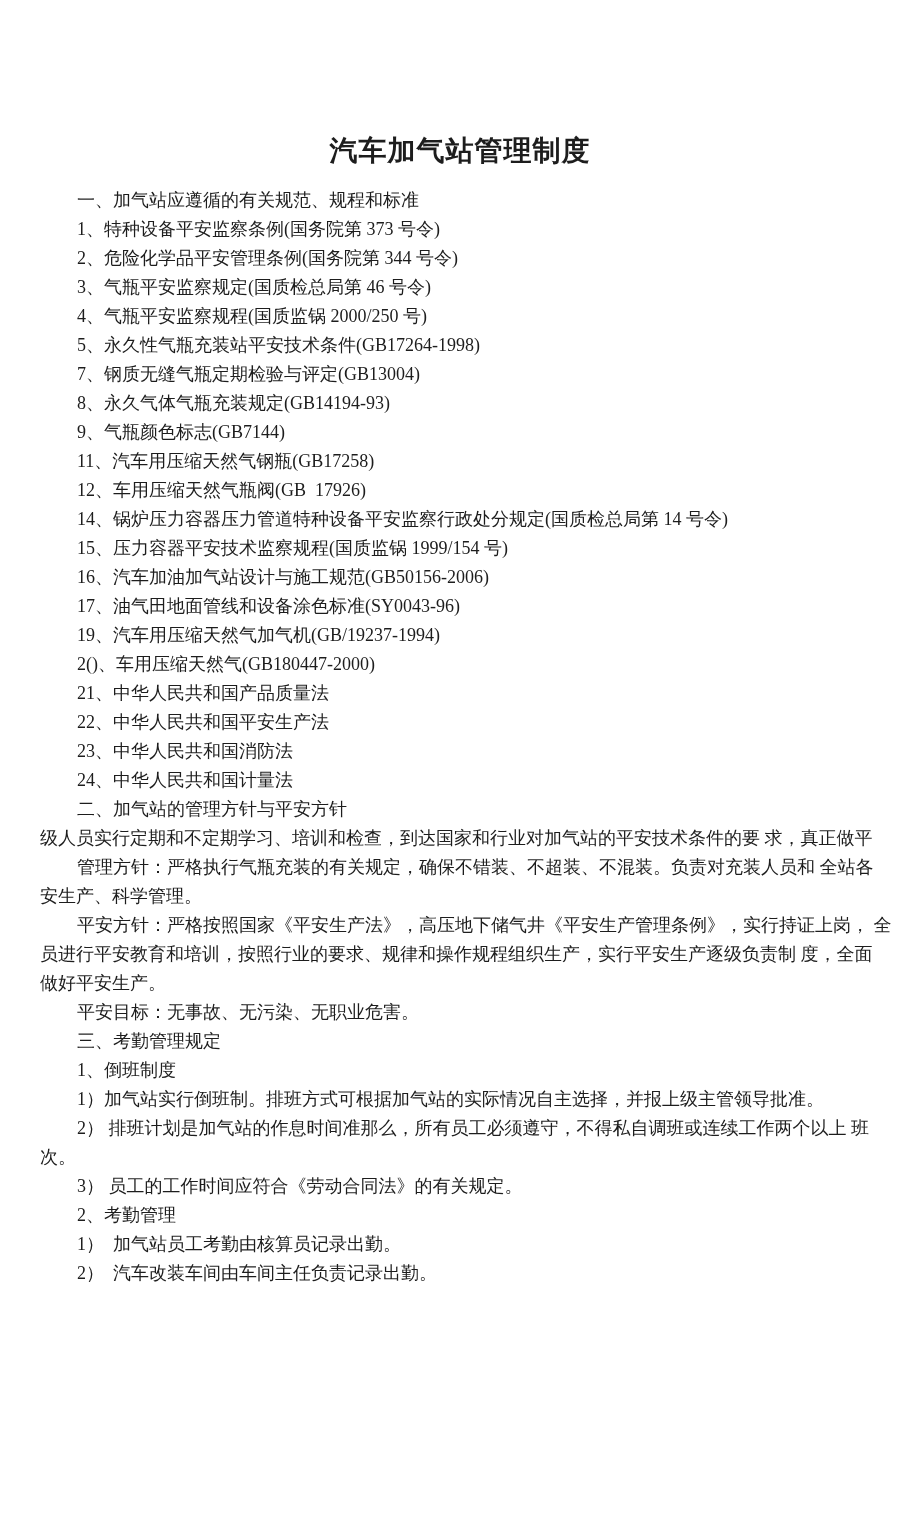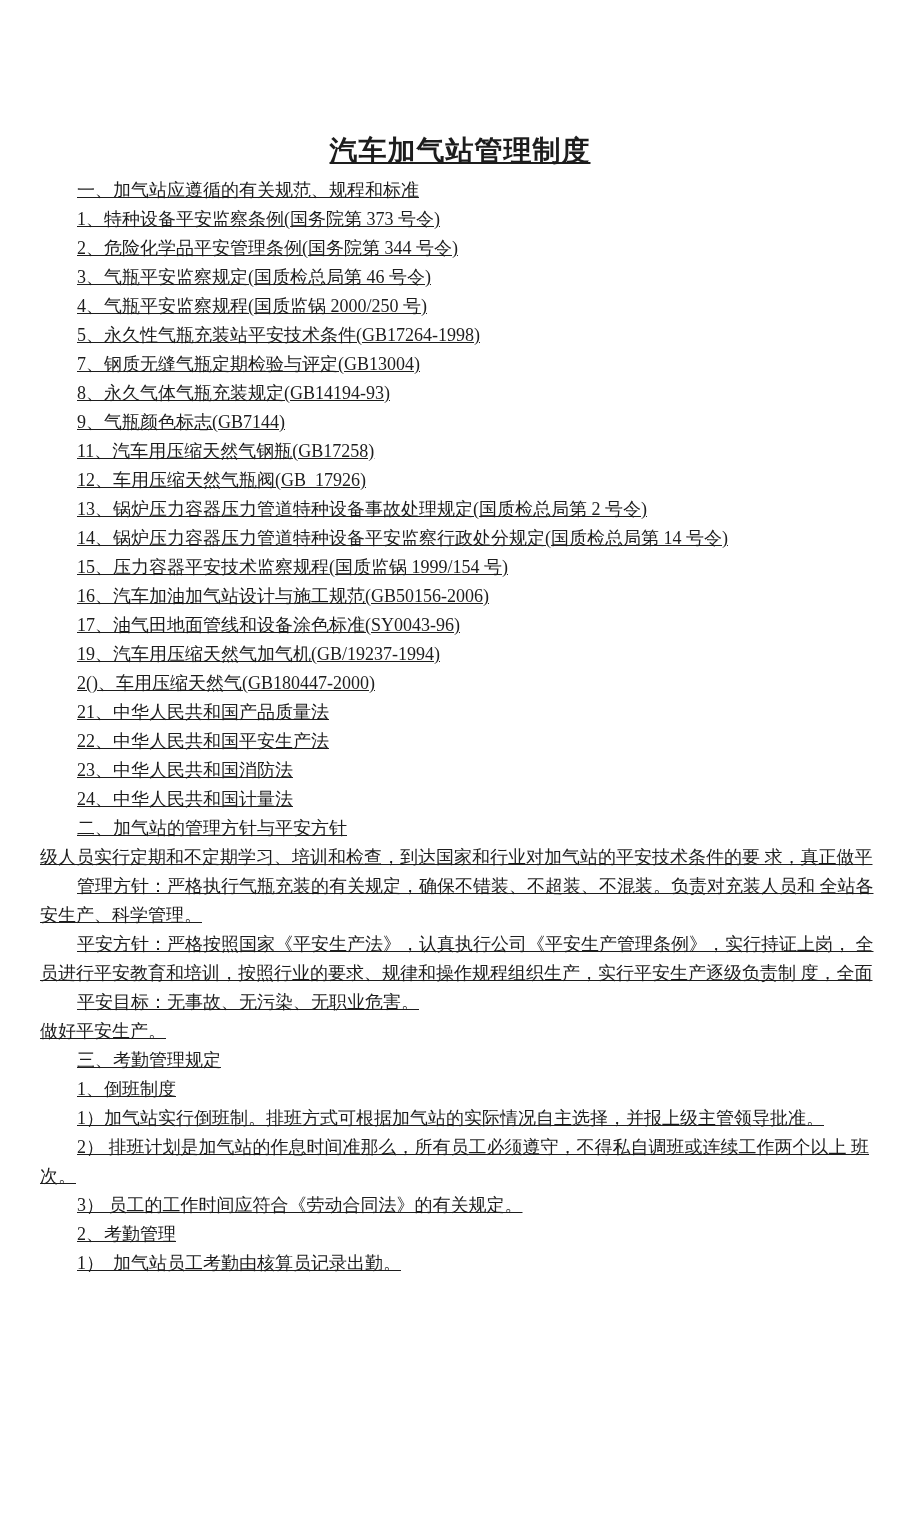--- a/index.html
+++ b/index.html
@@ -8,34 +8,33 @@
     background: #ffffff;
   }
   .page {
     position: relative;
     width: 920px;
     height: 1384px;
     background: #ffffff;
     overflow: hidden;
     font-family: "Liberation Serif", "DejaVu Serif", serif;
     color: #1d1d1d;
-    text-decoration: underline;
   }
   .doc-title {
     margin: 0;
     padding-top: 132px;
     font-size: 28px;
     line-height: 38px;
     font-weight: 600;
     text-align: center;
     letter-spacing: 1px;
     color: #1d1d1d;
   }
   .doc-body {
-    margin-top: 6px;
+    margin-top: 16px;
     padding: 0 40px;
     font-size: 18px;
     line-height: 29px;
   }
   .line {
     white-space: pre;
     height: 29px;
     overflow: visible;
     color: #1d1d1d;
   }
@@ -56,41 +55,41 @@
       <div class="line indent">1、特种设备平安监察条例(国务院第 373 号令)</div>
       <div class="line indent">2、危险化学品平安管理条例(国务院第 344 号令)</div>
       <div class="line indent">3、气瓶平安监察规定(国质检总局第 46 号令)</div>
       <div class="line indent">4、气瓶平安监察规程(国质监锅 2000/250 号)</div>
       <div class="line indent">5、永久性气瓶充装站平安技术条件(GB17264-1998)</div>
       <div class="line indent">7、钢质无缝气瓶定期检验与评定(GB13004)</div>
       <div class="line indent">8、永久气体气瓶充装规定(GB14194-93)</div>
       <div class="line indent">9、气瓶颜色标志(GB7144)</div>
       <div class="line indent">11、汽车用压缩天然气钢瓶(GB17258)</div>
       <div class="line indent">12、车用压缩天然气瓶阀(GB  17926)</div>
-      <div class="line indent">13、锅炉压力容器压力管道特种设备事故处理规定(国质检总局第 2 号令)</div>
       <div class="line indent">14、锅炉压力容器压力管道特种设备平安监察行政处分规定(国质检总局第 14 号令)</div>
       <div class="line indent">15、压力容器平安技术监察规程(国质监锅 1999/154 号)</div>
       <div class="line indent">16、汽车加油加气站设计与施工规范(GB50156-2006)</div>
       <div class="line indent">17、油气田地面管线和设备涂色标准(SY0043-96)</div>
       <div class="line indent">19、汽车用压缩天然气加气机(GB/19237-1994)</div>
       <div class="line indent">2()、车用压缩天然气(GB180447-2000)</div>
       <div class="line indent">21、中华人民共和国产品质量法</div>
       <div class="line indent">22、中华人民共和国平安生产法</div>
       <div class="line indent">23、中华人民共和国消防法</div>
       <div class="line indent">24、中华人民共和国计量法</div>
       <div class="line indent">二、加气站的管理方针与平安方针</div>
       <div class="line flush">级人员实行定期和不定期学习、培训和检查，到达国家和行业对加气站的平安技术条件的要 求，真正做平</div>
       <div class="line indent">管理方针：严格执行气瓶充装的有关规定，确保不错装、不超装、不混装。负责对充装人员和 全站各</div>
       <div class="line flush">安生产、科学管理。</div>
-      <div class="line indent">平安方针：严格按照国家《平安生产法》，认真执行公司《平安生产管理条例》，实行持证上岗， 全</div>
+      <div class="line indent">平安方针：严格按照国家《平安生产法》，高压地下储气井《平安生产管理条例》，实行持证上岗， 全</div>
       <div class="line flush">员进行平安教育和培训，按照行业的要求、规律和操作规程组织生产，实行平安生产逐级负责制 度，全面</div>
+      <div class="line flush">做好平安生产。</div>
       <div class="line indent">平安目标：无事故、无污染、无职业危害。</div>
-      <div class="line flush">做好平安生产。</div>
       <div class="line indent">三、考勤管理规定</div>
       <div class="line indent">1、倒班制度</div>
       <div class="line indent">1）加气站实行倒班制。排班方式可根据加气站的实际情况自主选择，并报上级主管领导批准。</div>
       <div class="line indent">2） 排班计划是加气站的作息时间准那么，所有员工必须遵守，不得私自调班或连续工作两个以上 班</div>
       <div class="line flush">次。</div>
       <div class="line indent">3） 员工的工作时间应符合《劳动合同法》的有关规定。</div>
       <div class="line indent">2、考勤管理</div>
       <div class="line indent">1）  加气站员工考勤由核算员记录出勤。</div>
+      <div class="line indent">2）  汽车改装车间由车间主任负责记录出勤。</div>
     </div>
 </div>
 
 </body></html>

